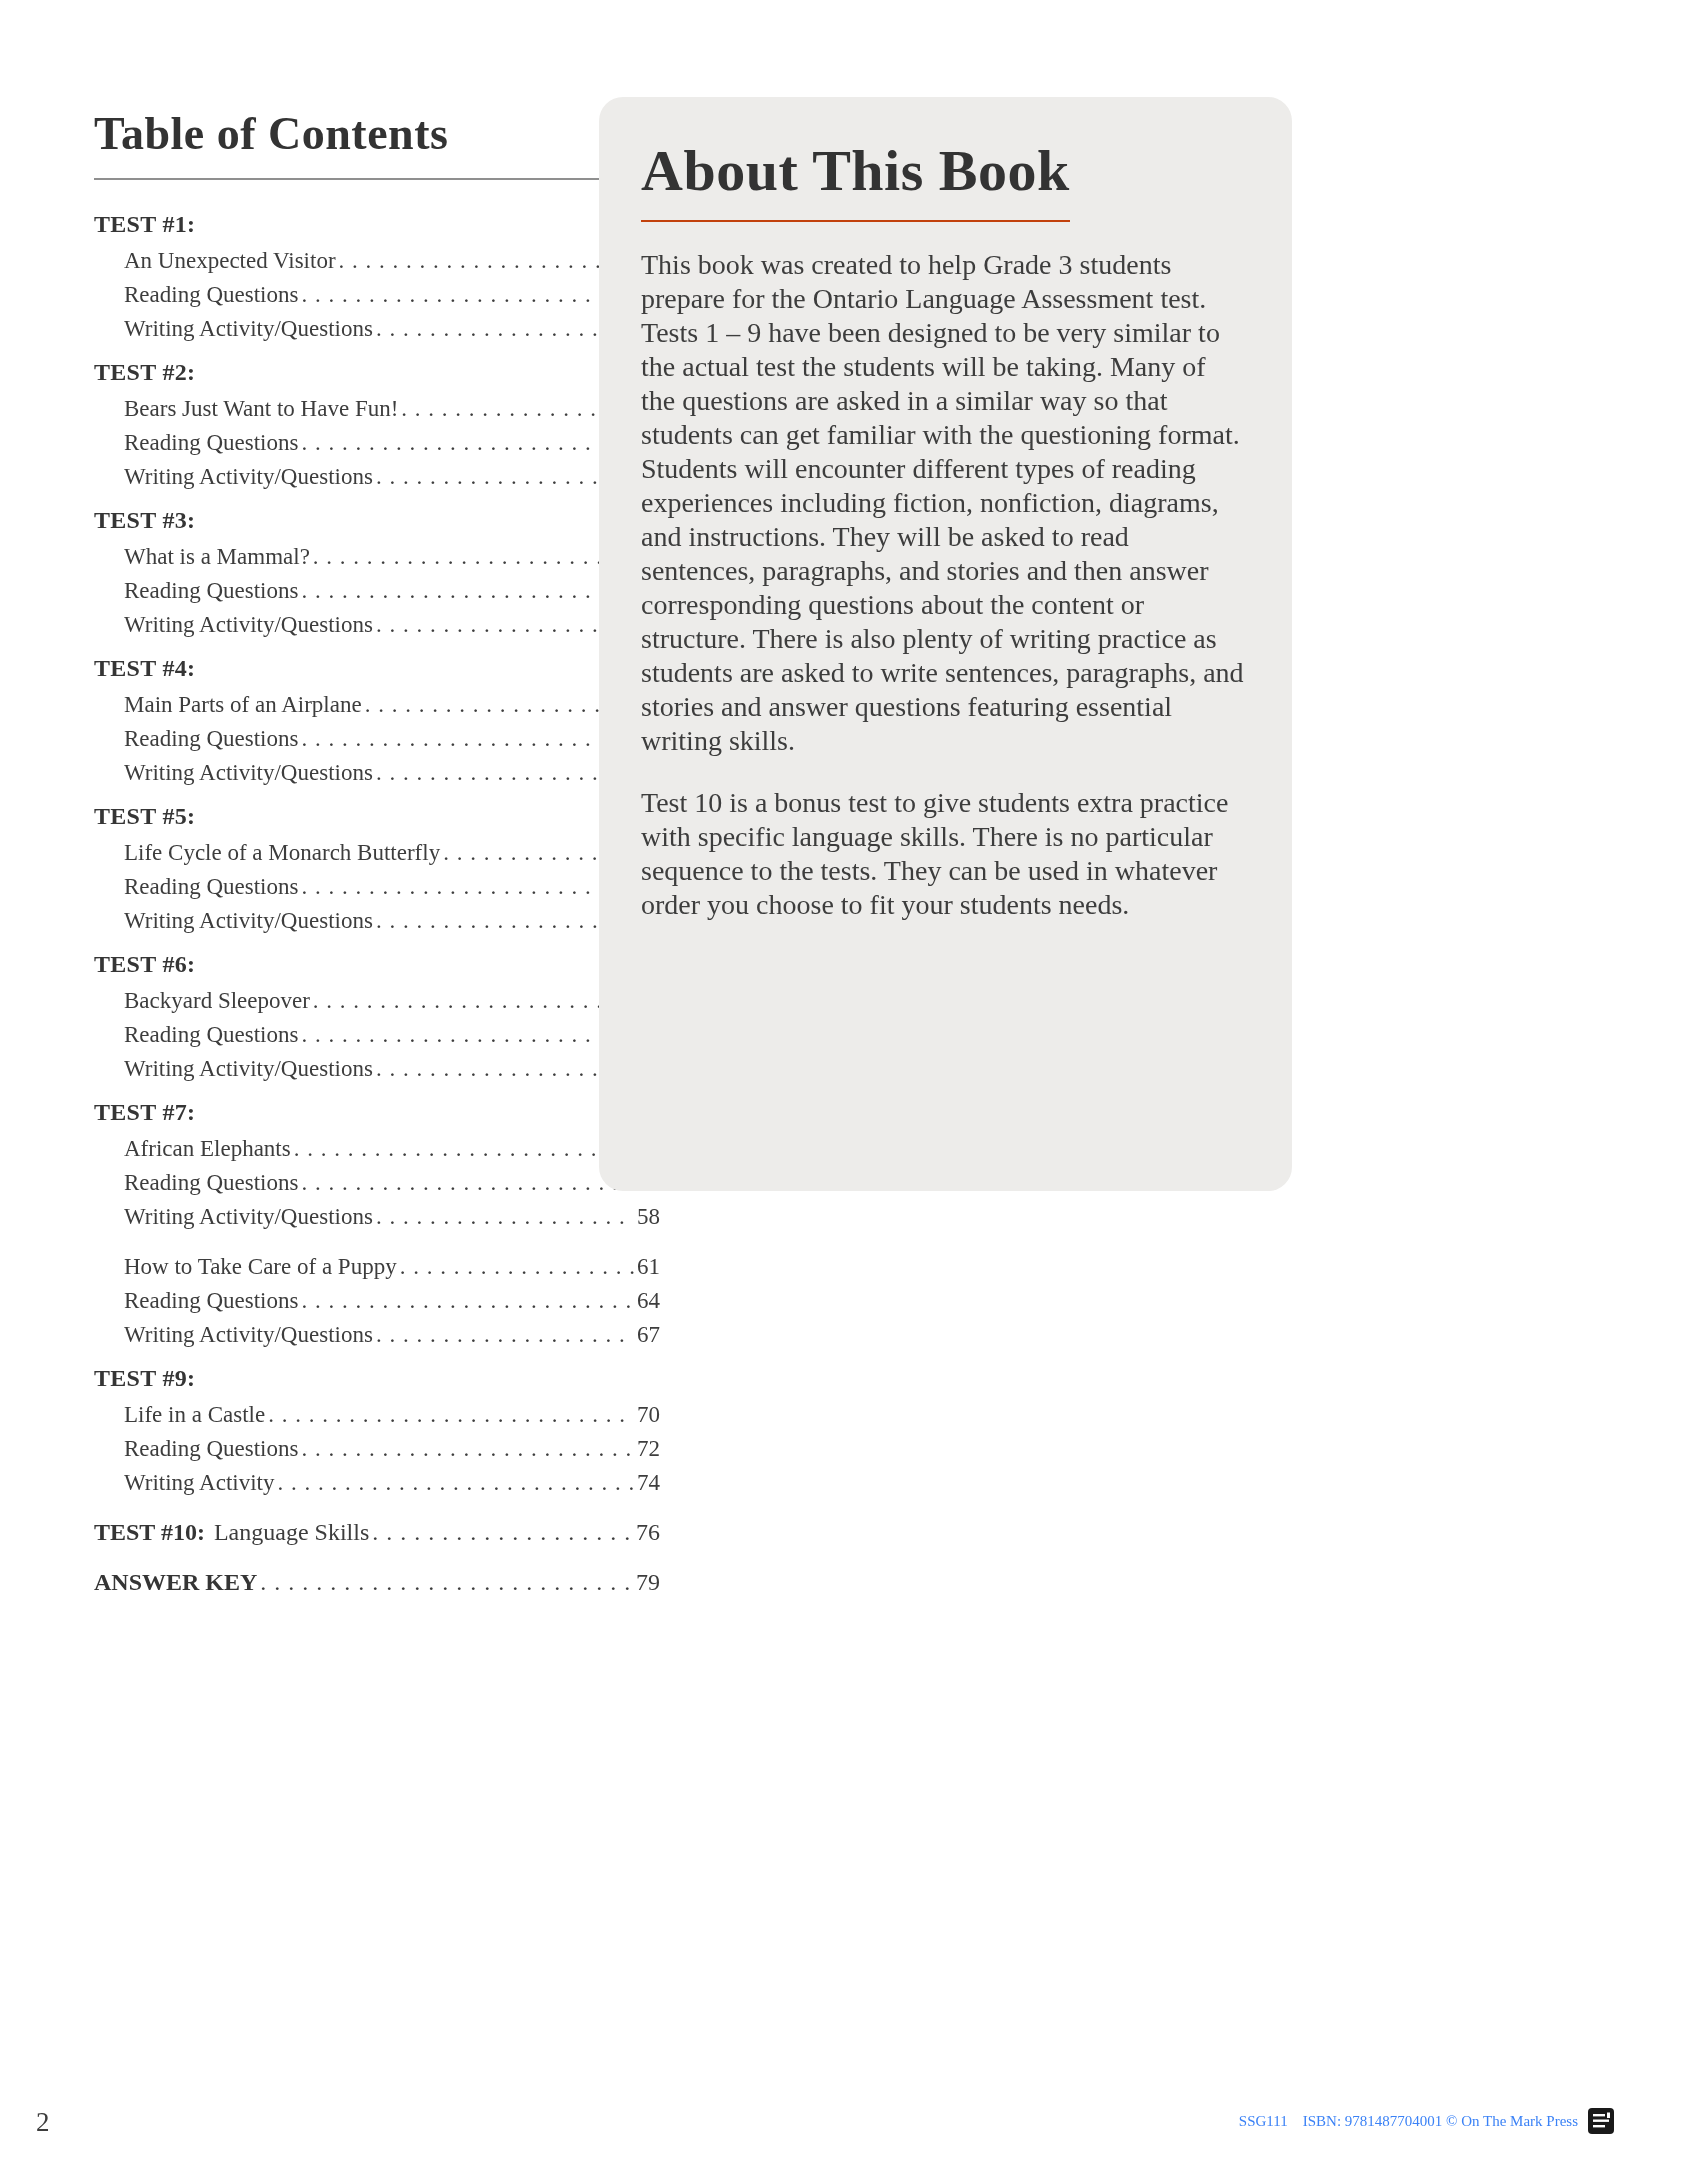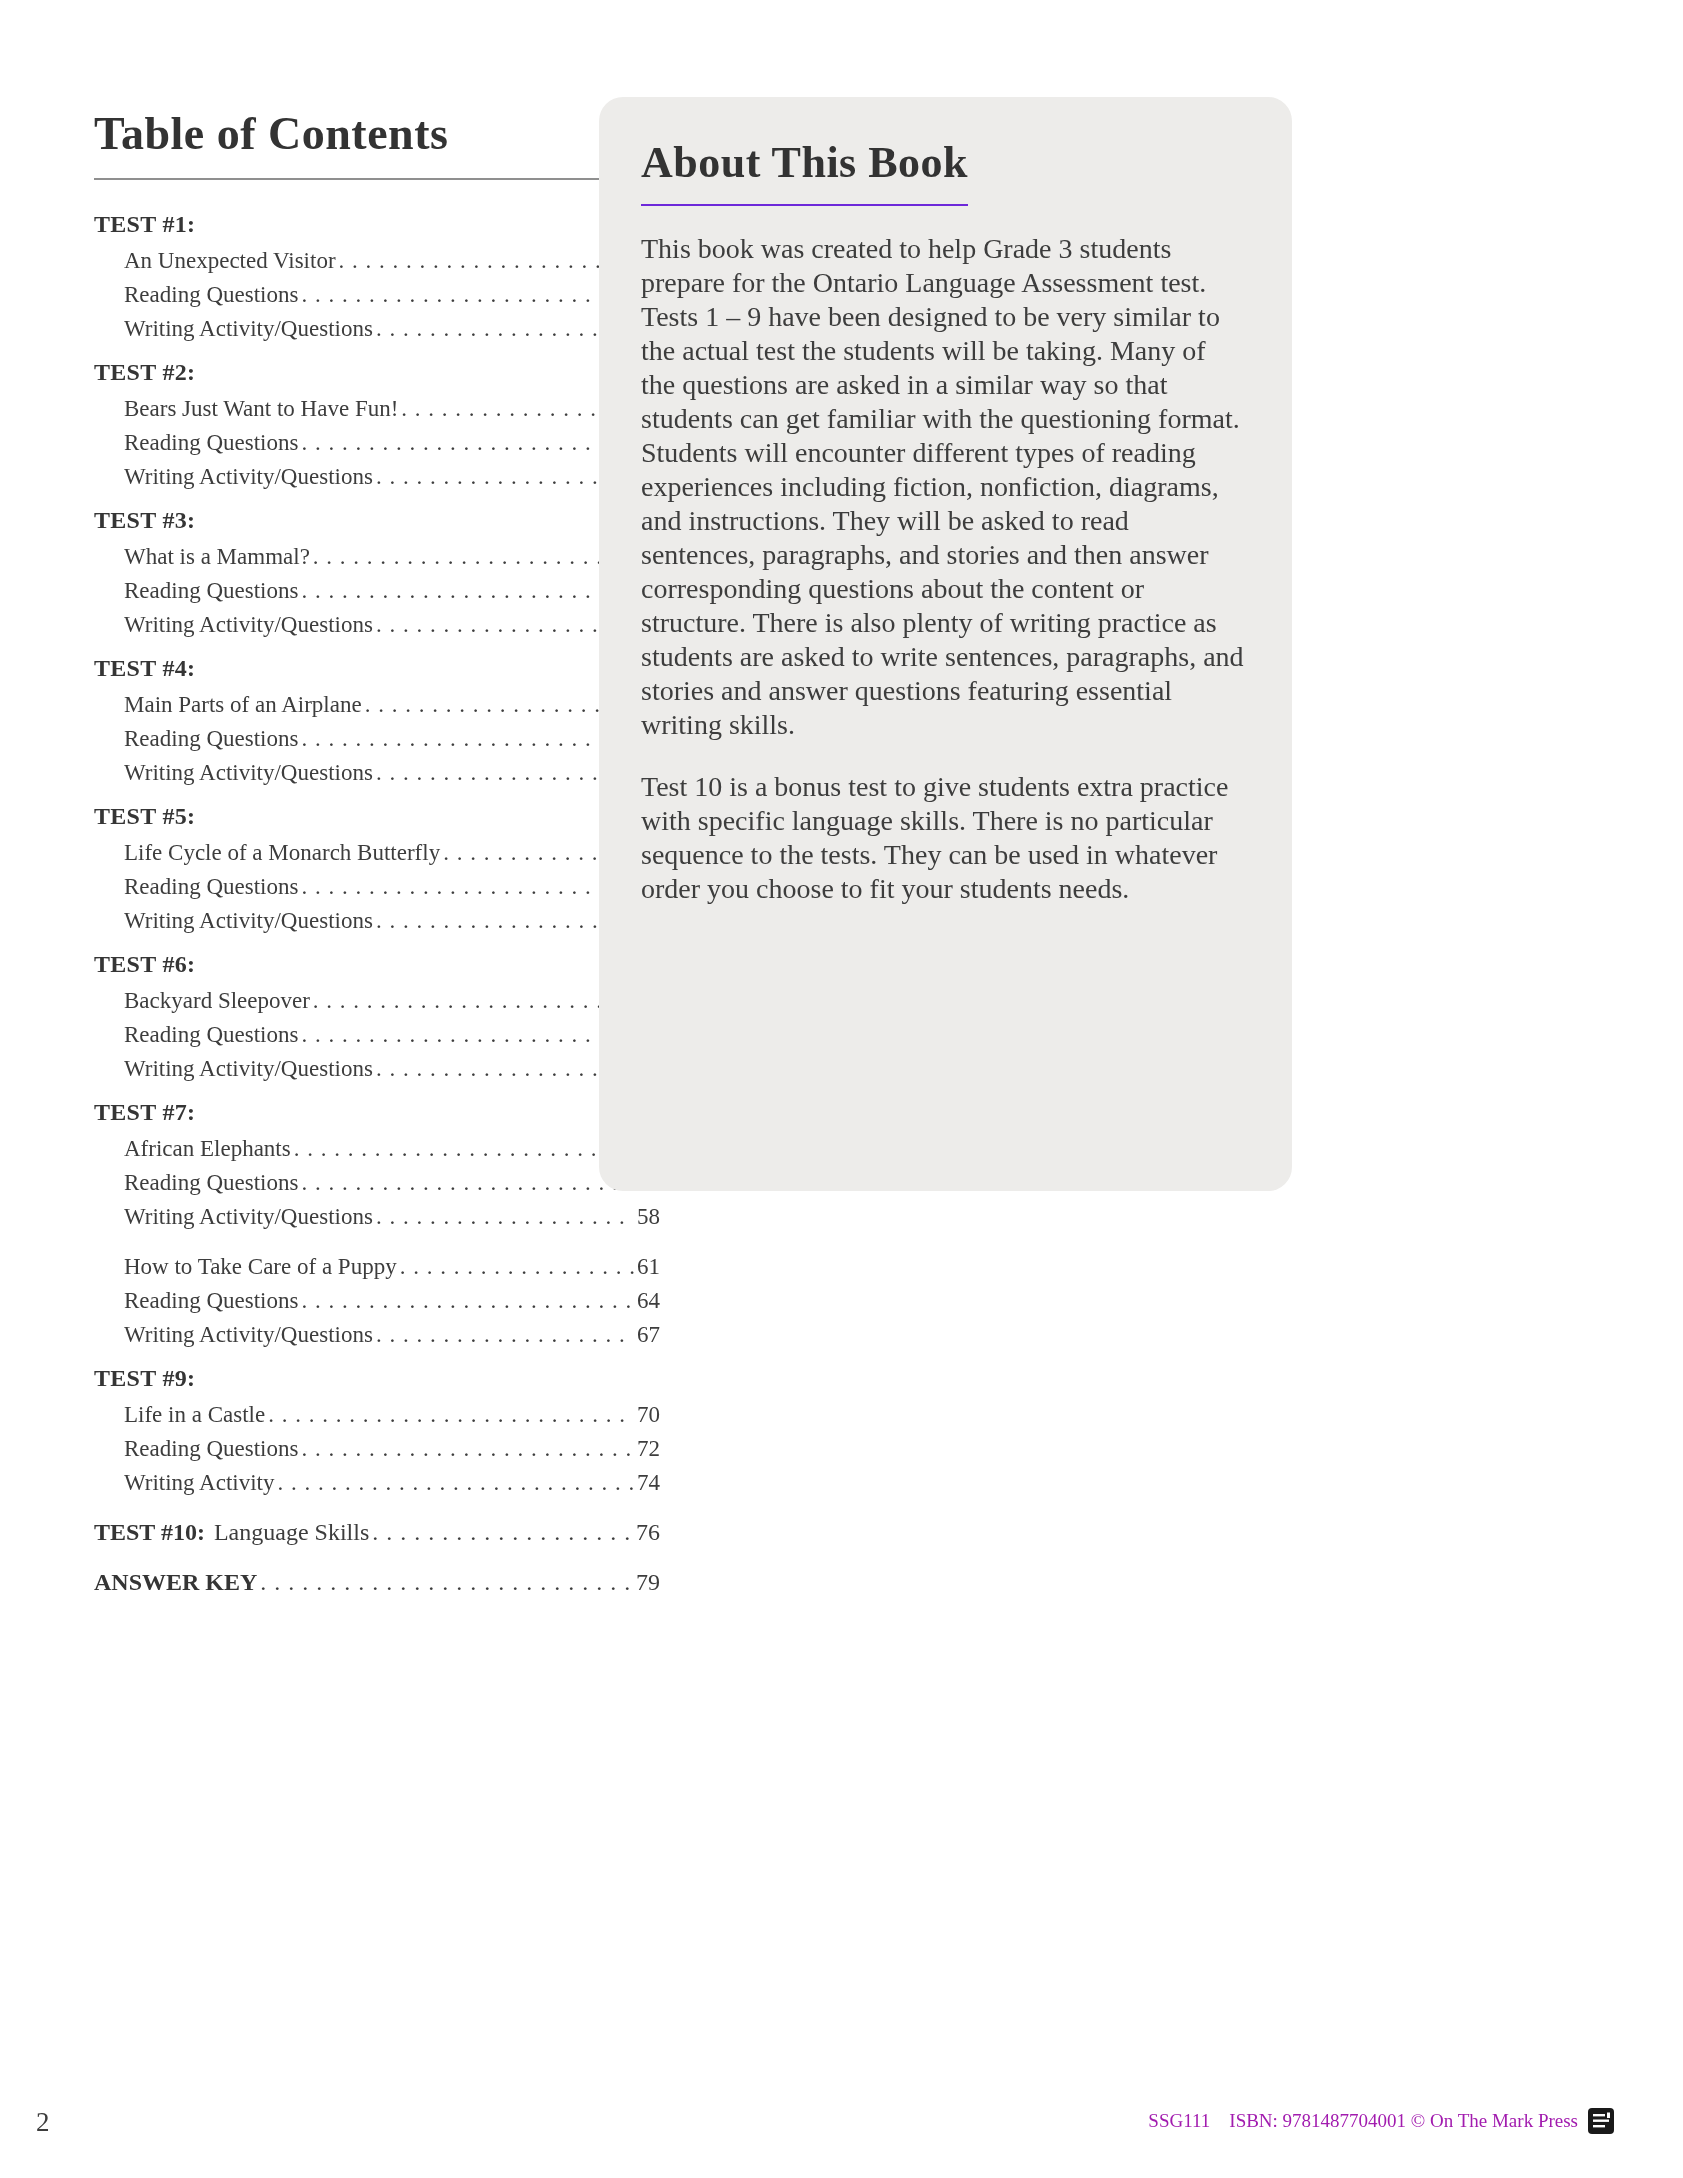--- a/index.html
+++ b/index.html
@@ -93,27 +93,27 @@
     left: 599px;
     top: 97px;
     width: 693px;
     height: 1094px;
     box-sizing: border-box;
     background: #edecea;
     border-radius: 24px;
     padding: 40px 48px 40px 42px;
   }
   .about-title {
-    font-size: 44px;
+    font-size: 58px;
     font-weight: 600;
     color: #333333;
     margin: 0;
     display: inline-block;
     padding-bottom: 16px;
-    border-bottom: 2px solid #6d28d9;
+    border-bottom: 2px solid #c2410c;
     letter-spacing: 0.5px;
   }
   .about-body {
     margin-top: 26px;
   }
   .about-body p {
     font-size: 28px;
     line-height: 34px;
     margin: 0 0 28px 0;
     color: #3d3d3d;
@@ -129,22 +129,22 @@
   }
   .footer-credit {
     position: absolute;
     right: 69px;
     bottom: 44px;
     display: flex;
     align-items: center;
     gap: 10px;
   }
   .footer-credit-text {
-    font-size: 19px;
-    color: #a21caf;
+    font-size: 15px;
+    color: #3b82f6;
     white-space: pre;
   }
   .logo-icon {
     width: 26px;
     height: 26px;
     display: inline-block;
   }
 </style>
 </head>
 <body>

